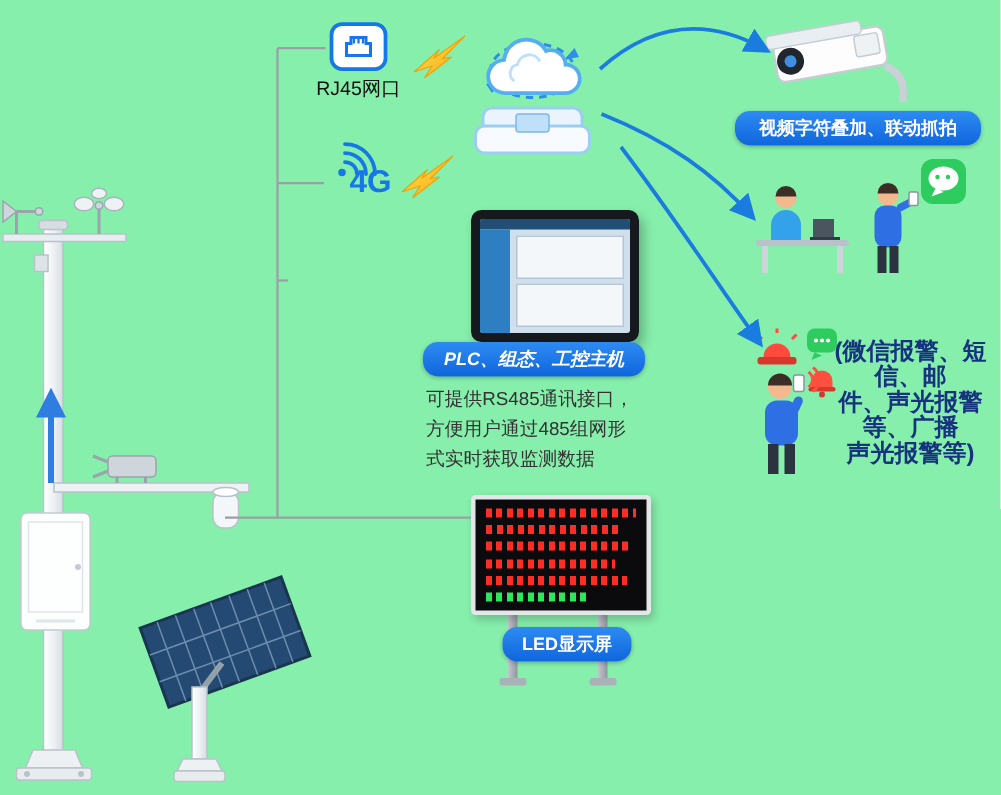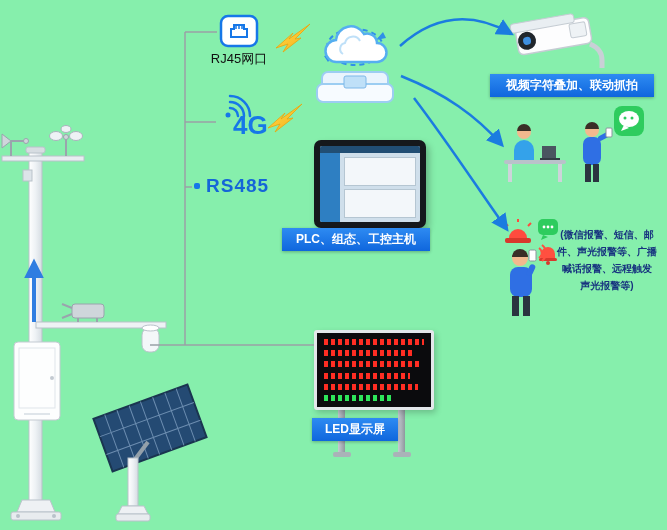--- a/index.html
+++ b/index.html
@@ -9,27 +9,27 @@
 
   
   .overlay{position:absolute;left:0;top:0;z-index:5;pointer-events:none;}
 
   
   .pill{
     position:absolute;height:23px;z-index:6;
     background:linear-gradient(180deg,#2e8bf2,#0f66dd);
     color:#ffffff;font-weight:bold;font-size:12px;
     display:flex;align-items:center;justify-content:center;
-    border-radius:0;white-space:nowrap;
+    border-radius:10px;white-space:nowrap;
     box-shadow:0 1px 3px rgba(0,0,0,.28);
   }
 
   
   .rj45-label{left:196px;top:50px;width:86px;text-align:center;font-size:13px;color:#111;z-index:4;}
-  .g4-text{left:233px;top:110px;font-size:26px;font-weight:800;color:#1677e8;z-index:4;}
+  .g4-text{left:233px;top:110px;font-size:21px;font-weight:800;color:#1677e8;z-index:4;}
   .rs485{left:194px;top:175px;display:flex;align-items:center;gap:6px;z-index:4;}
   .rs485 .dot{width:6px;height:6px;background:#1677e8;border-radius:2px;}
   .rs485 .txt{font-size:19px;font-weight:800;color:#1466d8;letter-spacing:1px;}
 
   
   .monitor{left:314px;top:140px;width:112px;height:88px;background:#15181c;border-radius:7px;
     padding:6px;box-sizing:border-box;z-index:3;box-shadow:3px 4px 7px rgba(0,0,0,.25);}
   .mon-screen{width:100%;height:100%;background:#cfdfeb;border-radius:2px;overflow:hidden;display:flex;flex-direction:column;}
   .mon-top{height:7px;background:#214e74;}
   .mon-body{flex:1;display:flex;}
@@ -44,21 +44,21 @@
   .led-screen{left:314px;top:330px;width:120px;height:80px;background:#0b0b0d;
     border:3px solid #e3e7ea;border-radius:3px;box-sizing:border-box;z-index:3;
     padding:6px 7px;display:flex;flex-direction:column;justify-content:space-between;
     box-shadow:2px 3px 6px rgba(0,0,0,.2);}
   .led-row{height:6px;background:repeating-linear-gradient(90deg,#ff2d23 0 4px,transparent 4px 7px);}
   .led-row.green{background:repeating-linear-gradient(90deg,#2ee65a 0 4px,transparent 4px 7px);}
   .led-leg{position:absolute;width:7px;height:50px;background:linear-gradient(90deg,#c6ccd2,#8f979e);z-index:2;}
   .led-foot{position:absolute;width:18px;height:5px;background:#aab2b8;border-radius:2px;z-index:2;}
 
   
-  .alarm-note{left:552px;top:226px;width:110px;font-size:10px;font-weight:bold;color:#17337f;
+  .alarm-note{left:552px;top:226px;width:110px;font-size:16px;font-weight:bold;color:#17337f;
     line-height:17px;text-align:center;z-index:4;}
 </style>
 </head>
 <body>
 
 <div id="canvas">
 
   <svg class="abs" style="left:0;top:70px;z-index:2;" width="210" height="460">
     <defs>
       <linearGradient id="poleGrad" x1="0" y1="0" x2="1" y2="0">
@@ -137,24 +137,20 @@
   <svg class="abs" style="left:220px;top:94px;z-index:4;" width="44" height="24">
     <g stroke="#1677e8" stroke-width="2.5" fill="none" stroke-linecap="round">
       <path d="M10 14 A8 8 0 0 1 18 22"></path>
       <path d="M10 8 A14 14 0 0 1 24 22"></path>
       <path d="M10 2 A20 20 0 0 1 30 22"></path>
     </g>
     <circle cx="8" cy="21" r="2.5" fill="#1677e8"></circle>
   </svg>
   <div class="abs g4-text">4G</div>
 
-  <div class="abs rs485">
-    <span class="dot"></span>
-    <span class="txt">RS485</span>
-  </div>
 
   <svg class="abs" style="left:310px;top:10px;z-index:3;" width="90" height="96">
     <rect x="12" y="62" width="66" height="26" rx="6" fill="#eaf4fd" stroke="#9ccdf2" stroke-width="2"></rect>
     <rect x="7" y="74" width="76" height="18" rx="6" fill="#f7fbff" stroke="#9ccdf2" stroke-width="2"></rect>
     <rect x="34" y="66" width="22" height="12" rx="2" fill="#bfe0f8" stroke="#7fb8e8"></rect>
     <ellipse cx="45" cy="37" rx="28" ry="18" fill="none" stroke="#2f8fe8" stroke-width="2" stroke-dasharray="5 4"></ellipse>
     <polygon points="14,46 24,44 18,52" fill="#2f8fe8"></polygon>
     <polygon points="76,28 66,30 73,22" fill="#2f8fe8"></polygon>
     <path d="M27 52 a11 11 0 0 1 -1 -22 a15 15 0 0 1 28 -6 a10 10 0 0 1 13 9 a9 9 0 1 1 0 19 z" fill="#ffffff" stroke="#55aef0" stroke-width="2.5"></path>
     <path d="M33 44 a6 6 0 0 1 2 -11 a8 8 0 0 1 15 -2" fill="none" stroke="#bfe0f8" stroke-width="2"></path>
@@ -166,36 +162,41 @@
       <div class="mon-body">
         <div class="mon-side"></div>
         <div class="mon-main">
           <div class="mon-panel"></div>
           <div class="mon-panel"></div>
         </div>
       </div>
     </div>
   </div>
 
-  <div class="pill" style="left:282px;top:228px;width:148px;">PLC、组态、工控主机</div>
-
+  <div class="pill" style="left:282px;top:228px;width:148px;font-style:italic;">PLC、组态、工控主机</div>
+
+  <div class="abs desc">
+    <div>可提供RS485通讯接口，</div>
+    <div>方便用户通过485组网形</div>
+    <div>式实时获取监测数据</div>
+  </div>
 
   <div class="led-leg" style="left:338px;top:405px;"></div>
   <div class="led-leg" style="left:398px;top:405px;"></div>
   <div class="led-foot" style="left:333px;top:452px;"></div>
   <div class="led-foot" style="left:393px;top:452px;"></div>
   <div class="abs led-screen">
     <div class="led-row" style="width:100%;"></div>
     <div class="led-row" style="width:90%;"></div>
     <div class="led-row" style="width:96%;"></div>
     <div class="led-row" style="width:86%;"></div>
     <div class="led-row" style="width:94%;"></div>
     <div class="led-row green" style="width:70%;"></div>
   </div>
-  <div class="pill" style="left:312px;top:418px;width:86px;">LED显示屏</div>
+  <div class="pill" style="left:335px;top:418px;width:86px;">LED显示屏</div>
 
   <svg class="abs" style="left:510px;top:2px;z-index:3;" width="104" height="68">
     <g transform="rotate(-10 50 30)">
       <rect x="6" y="20" width="74" height="26" rx="5" fill="#fdfdfe" stroke="#c5ccd3" stroke-width="1.5"></rect>
       <rect x="2" y="14" width="64" height="9" rx="3" fill="#e9eef2" stroke="#c5ccd3"></rect>
       <circle cx="16" cy="33" r="9" fill="#20262c"></circle>
       <circle cx="16" cy="33" r="4" fill="#3e8fe0"></circle>
       <rect x="60" y="24" width="16" height="14" rx="2" fill="#eef2f5" stroke="#c5ccd3"></rect>
     </g>
     <path d="M80 42 q12 5 12 16 v8" stroke="#c9d0d6" stroke-width="5" fill="none"></path>
@@ -263,21 +264,20 @@
       <path d="M41 30 a6 6 0 0 1 0 10 M44 27 a10 10 0 0 1 0 16" stroke="#ff5040" stroke-width="2" fill="none"></path>
       <rect x="12" y="49" width="22" height="30" rx="8" fill="#2f6fe4"></rect>
       <rect x="30" y="46" width="6" height="12" rx="3" fill="#2f6fe4" transform="rotate(25 33 52)"></rect>
       <rect x="14" y="78" width="7" height="20" fill="#2b3340"></rect>
       <rect x="25" y="78" width="7" height="20" fill="#2b3340"></rect>
     </g>
   </svg>
   <div class="abs alarm-note">
     <div>(微信报警、短信、邮</div>
     <div>件、声光报警等、广播</div>
-    <div>喊话报警、远程触发</div>
     <div>声光报警等)</div>
   </div>
 
   <svg class="overlay" width="667" height="530">
     <defs>
       <marker id="mBlue" markerWidth="7" markerHeight="7" refX="5.2" refY="3.5" orient="auto">
         <path d="M0,0 L7,3.5 L0,7 Z" fill="#1b7ce0"></path>
       </marker>
       <marker id="mBlue2" markerWidth="5" markerHeight="5" refX="3.6" refY="2.5" orient="auto">
         <path d="M0,0 L5,2.5 L0,5 Z" fill="#2f7de1"></path>

